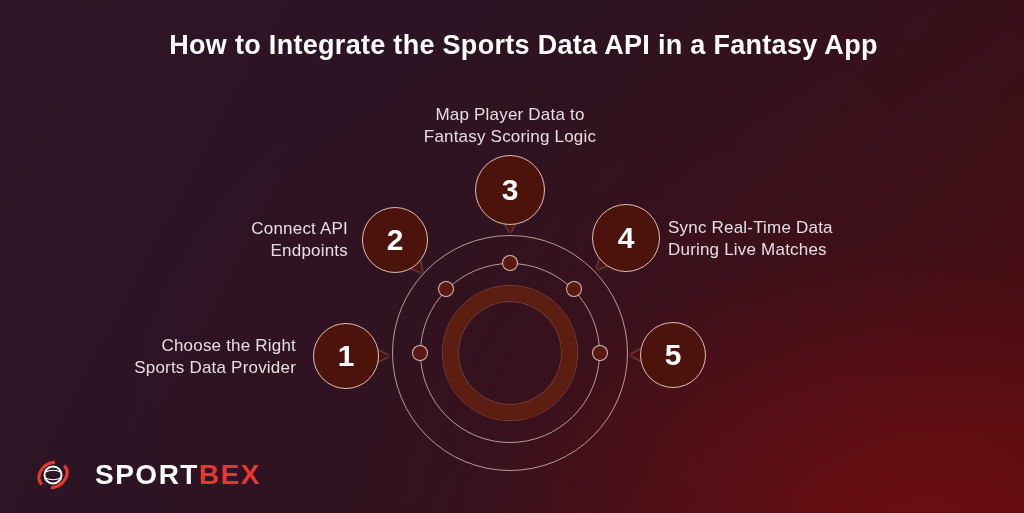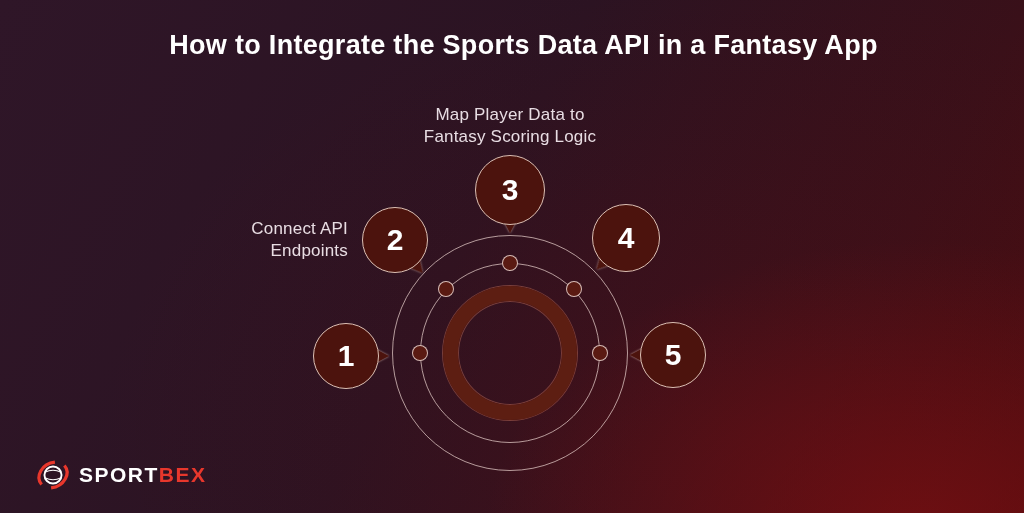--- a/index.html
+++ b/index.html
@@ -61,21 +61,21 @@
     position:absolute;color:#e8dde3;font-size:17px;line-height:22px;
     white-space:pre-line;letter-spacing:0.2px;
   }
   #label-1{left:76px;top:335px;width:220px;text-align:right;}
   #label-2{left:128px;top:218px;width:220px;text-align:right;}
   #label-3{left:360px;top:104px;width:300px;text-align:center;}
   #label-4{left:668px;top:217px;width:250px;text-align:left;}
   #label-5{left:720px;top:334px;width:250px;text-align:left;}
   
   .logo{position:absolute;left:34px;top:456px;display:flex;align-items:center;gap:7px;}
-  .brand{color:#ffffff;font-size:21px;font-weight:700;letter-spacing:1.5px;}
+  .brand{color:#ffffff;font-size:28px;font-weight:700;letter-spacing:1.5px;margin-left:16px;}
   .brand .bex{color:#e8372c;}
 </style>
 </head>
 <body>
 
 <div class="canvas">
 
   <h1 class="title">How to Integrate the Sports Data API in a Fantasy App</h1>
 
   <div class="orbit" id="orbit-outer"></div>
@@ -112,24 +112,28 @@
       <span class="num">4</span>
     </div>
   </div>
   <div class="bubble" id="bubble-5">
     <div class="tail"></div>
     <div class="body">
       <span class="num">5</span>
     </div>
   </div>
 
+  <div class="label" id="label-1">Choose the Right
+Sports Data Provider</div>
   <div class="label" id="label-2">Connect API
 Endpoints</div>
   <div class="label" id="label-3">Map Player Data to
 Fantasy Scoring Logic</div>
+  <div class="label" id="label-4">Sync Real-Time Data
+During Live Matches</div>
 
   <div class="logo">
     <svg width="38" height="38" viewBox="0 0 40 40" aria-hidden="true">
       <circle cx="20" cy="20" r="9" fill="none" stroke="#ffffff" stroke-width="2"></circle>
       <path d="M11.5 17 Q20 13 28.5 17" stroke="#ffffff" stroke-width="1.2" fill="none"></path>
       <path d="M11.5 23 Q20 27 28.5 23" stroke="#ffffff" stroke-width="1.2" fill="none"></path>
       <path d="M8 30 C1 22 8 8 22 6.5" stroke="#e8372c" stroke-width="3.4" fill="none"></path>
       <path d="M32 10 C39 18 32 32 18 33.5" stroke="#e8372c" stroke-width="3.4" fill="none"></path>
     </svg>
     <span class="brand"><span>SPORT</span><span class="bex">BEX</span></span>

